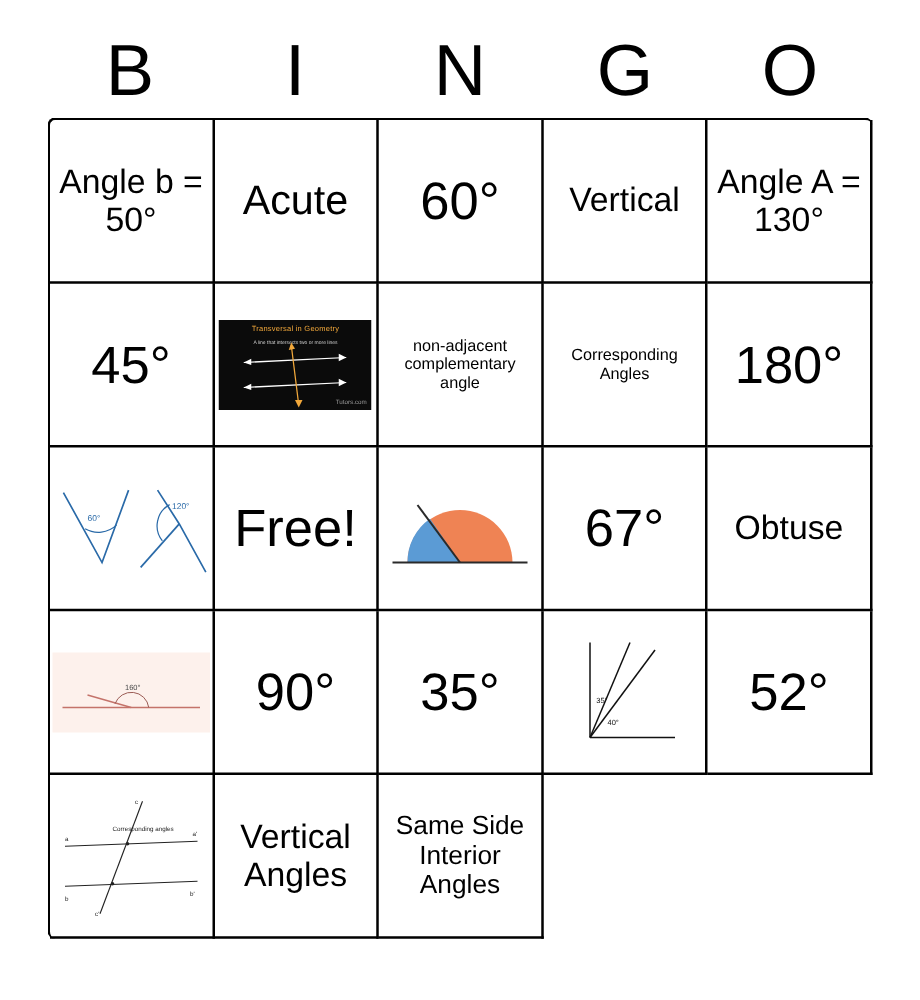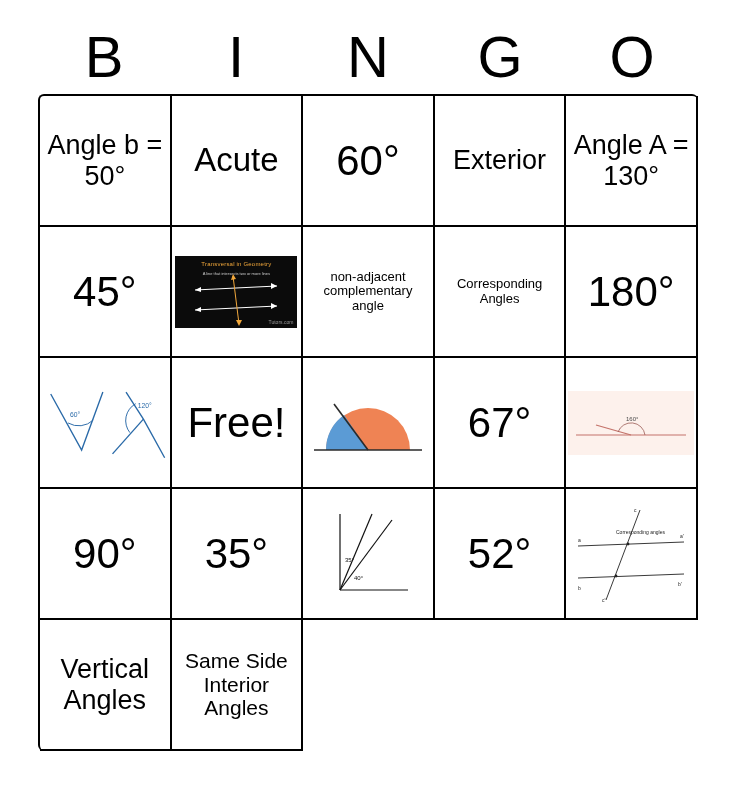--- a/index.html
+++ b/index.html
@@ -153,21 +153,21 @@
     <div class="cell">
       <div class="cell-text t-md">Angle b = 50°</div>
     </div>
     <div class="cell">
       <div class="cell-text t-lg">Acute</div>
     </div>
     <div class="cell">
       <div class="cell-text t-xl">60°</div>
     </div>
     <div class="cell">
-      <div class="cell-text t-md">Exterior</div>
+      <div class="cell-text t-md">Vertical</div>
     </div>
     <div class="cell">
       <div class="cell-text t-md">Angle A = 130°</div>
     </div>
 
     <div class="cell">
       <div class="cell-text t-xl">45°</div>
     </div>
     <div class="cell">
       <div class="img-box">
@@ -223,20 +223,23 @@
           <line x1="6" y1="70" x2="114" y2="70" stroke="#2a2a2a" stroke-width="1.6"></line>
           <line x1="60" y1="70" x2="26" y2="24" stroke="#2a2a2a" stroke-width="1.6"></line>
         </svg>
       </div>
     </div>
     <div class="cell">
       <div class="cell-text t-xl">67°</div>
     </div>
 
     <div class="cell">
+      <div class="cell-text t-md">Obtuse</div>
+    </div>
+    <div class="cell">
       <div class="img-box">
         <div class="straight160">
           <svg width="126" height="64" viewBox="0 0 126 64">
             <line x1="8" y1="44" x2="118" y2="44" stroke="#c4736a" stroke-width="1.2"></line>
             <line x1="63" y1="44" x2="28" y2="34" stroke="#c4736a" stroke-width="1.2"></line>
             <path d="M50,41 A14,14 0 0 1 77,44" fill="none" stroke="#9b5c55" stroke-width="0.8"></path>
             <text x="58" y="30" font-size="6" fill="#4a4a4a" font-family="Liberation Sans, sans-serif">160°</text>
           </svg>
         </div>
       </div>

